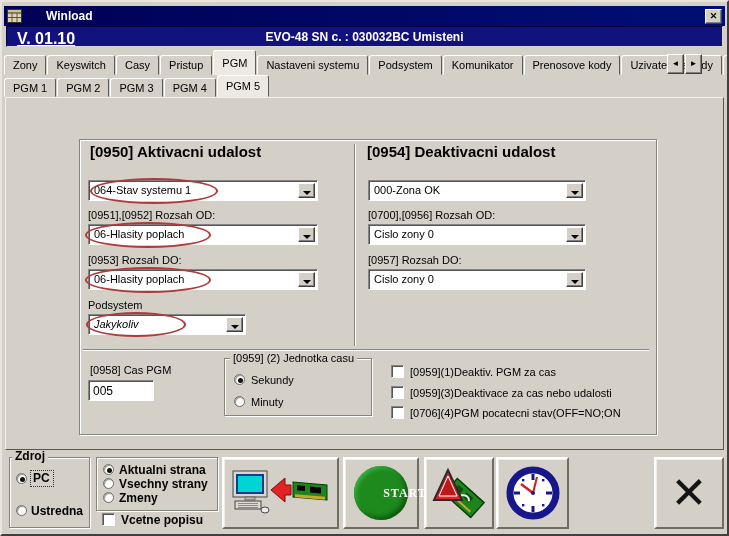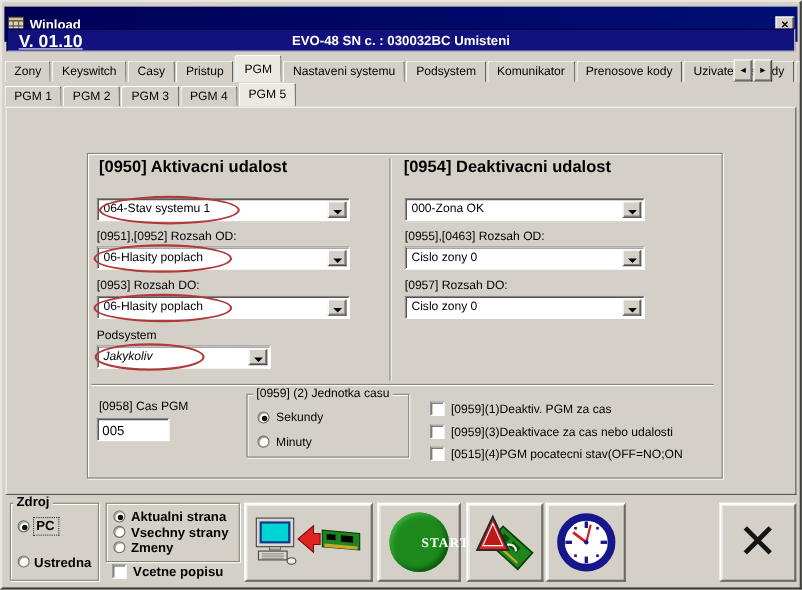--- a/index.html
+++ b/index.html
@@ -9,21 +9,21 @@
     background:#d4d0c8;
     border:2px solid; border-color:#e8e5de #404040 #404040 #e8e5de;
     font-family:"Liberation Sans", sans-serif; font-size:11px; color:#000;
     overflow:hidden;
   }
   .abs { position:absolute; }
 
   
   .titlebar { left:2px; top:4px; width:721px; height:20px;
     background:linear-gradient(to right,#000055,#000f75);
-    display:flex; align-items:center; padding:16px 3px; }
+    display:flex; align-items:center; padding:4px 3px;gap:19px; }
   .titletext { color:#fff; font-weight:bold; font-size:12px; margin-left:5px; flex:1; }
   .tb-close { width:17px; height:15px; background:#d4d0c8;
     border:1px solid; border-color:#fff #404040 #404040 #fff;
     box-shadow:inset -1px -1px 0 #808080;
     font-size:9px; font-weight:bold; text-align:center; line-height:13px; color:#000; }
 
   
   .infobar { left:4px; top:24px; width:717px; height:21px;
     background:#12127e; border:1px solid; border-color:#00003a #d9d6cf #d9d6cf #00003a; }
   .ver { position:absolute; left:10px; top:3px; color:#fff; font-weight:bold;
@@ -198,21 +198,21 @@
 
   <div class="abs h1" style="left:365px; top:141px;">[0954] Deaktivacni udalost</div>
 
   <div class="abs combo" style="left:366px; top:178px; width:218px;">
     <span class="combo-text">000-Zona OK</span>
     <span class="dd">
         <span class="dd-tri"></span>
       </span>
   </div>
 
-  <div class="abs" style="left:366px; top:207px;">[0955],[0463] Rozsah OD:</div>
+  <div class="abs" style="left:366px; top:207px;">[0700],[0956] Rozsah OD:</div>
   <div class="abs combo" style="left:366px; top:222px; width:218px;">
     <span class="combo-text">Cislo zony 0</span>
     <span class="dd">
         <span class="dd-tri"></span>
       </span>
   </div>
 
   <div class="abs" style="left:366px; top:252px;">[0957] Rozsah DO:</div>
   <div class="abs combo" style="left:366px; top:267px; width:218px;">
     <span class="combo-text">Cislo zony 0</span>
@@ -234,21 +234,21 @@
   <div class="abs radio sel" style="left:232px; top:372px;"></div>
   <div class="abs" style="left:249px; top:372px;">Sekundy</div>
   <div class="abs radio" style="left:232px; top:394px;"></div>
   <div class="abs" style="left:249px; top:394px;">Minuty</div>
 
   <div class="abs check" style="left:389px; top:363px;"></div>
   <div class="abs" style="left:408px; top:364px;">[0959](1)Deaktiv. PGM za cas</div>
   <div class="abs check" style="left:389px; top:384px;"></div>
   <div class="abs" style="left:408px; top:385px;">[0959](3)Deaktivace za cas nebo udalosti</div>
   <div class="abs check" style="left:389px; top:404px;"></div>
-  <div class="abs" style="left:408px; top:405px;">[0515](4)PGM pocatecni stav(OFF=NO;ON</div>
+  <div class="abs" style="left:408px; top:405px;">[0706](4)PGM pocatecni stav(OFF=NO;ON</div>
 
   <div class="abs gbox" style="left:7px; top:455px; width:81px; height:71px;"></div>
   <div class="abs legend bold12" style="left:10px; top:448px;">Zdroj</div>
   <div class="abs radio sel" style="left:14px; top:471px;"></div>
   <div class="abs bold12 focus-dotted" style="left:29px; top:469px;">PC</div>
   <div class="abs radio" style="left:14px; top:503px;"></div>
   <div class="abs bold12" style="left:29px; top:502px;">Ustredna</div>
 
   <div class="abs gbox" style="left:94px; top:455px; width:122px; height:54px;"></div>
   <div class="abs radio sel" style="left:101px; top:462px;"></div>

